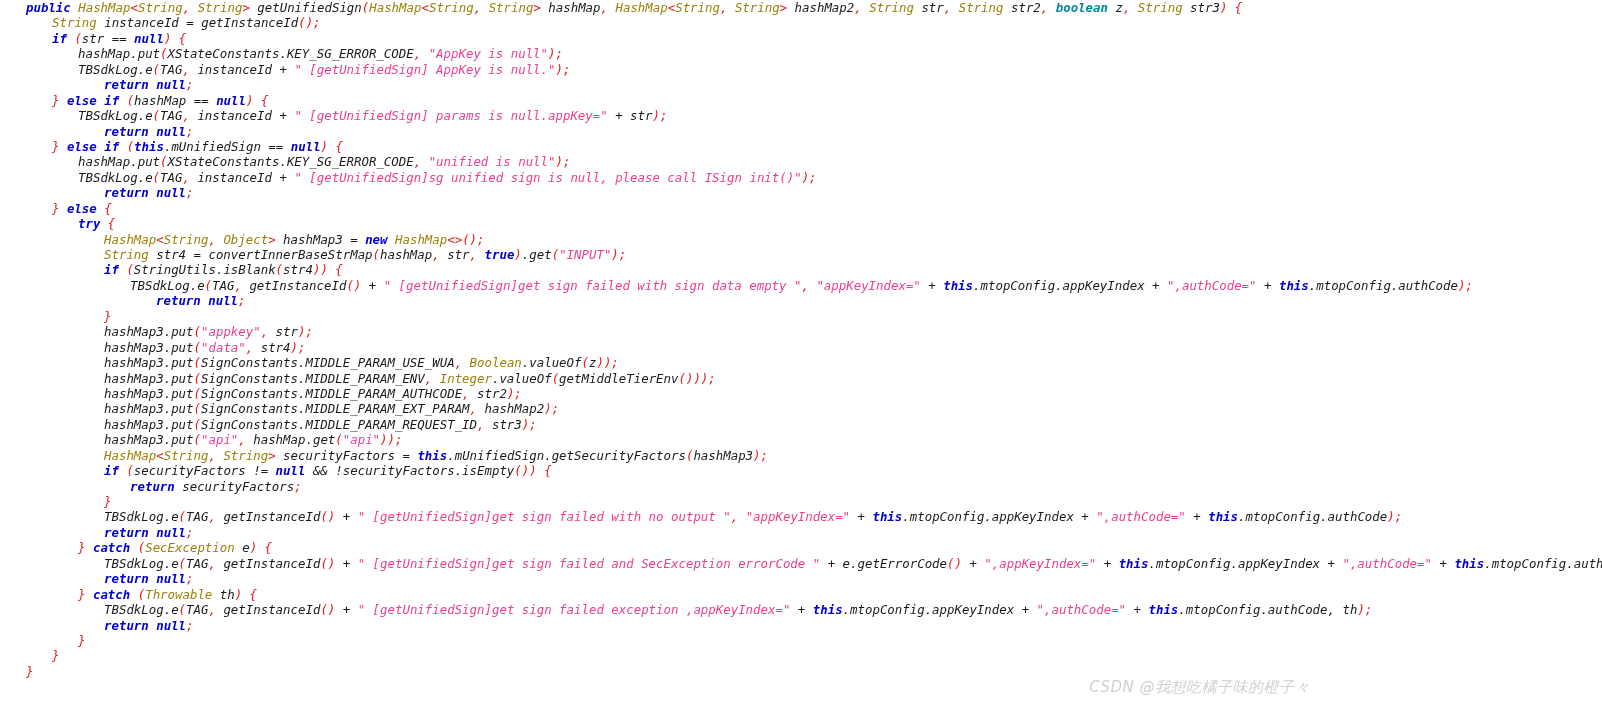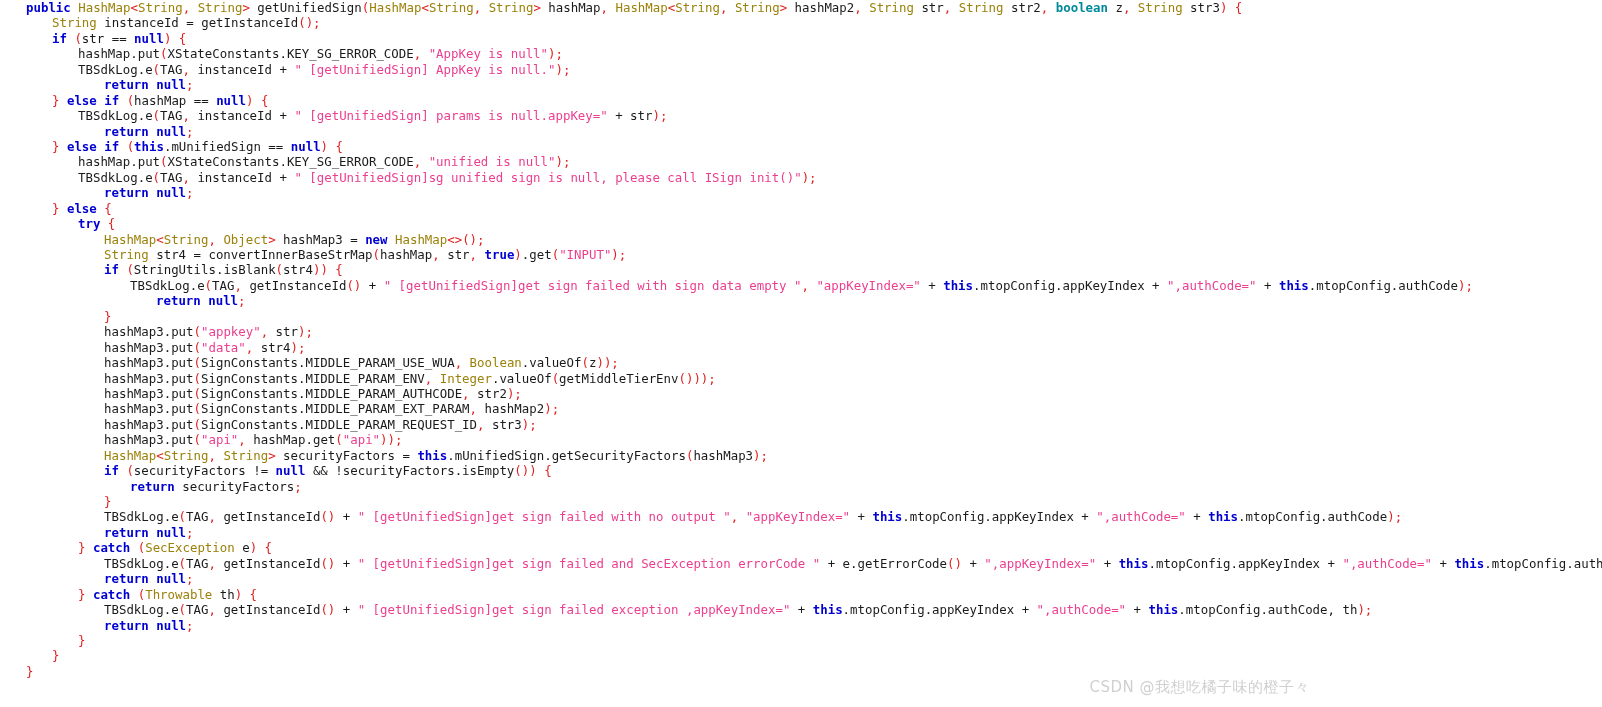--- a/index.html
+++ b/index.html
@@ -14,20 +14,21 @@
     font-family: "DejaVu Sans Mono", "Liberation Mono", monospace;
   }
 
   #code-viewer {
     position: relative;
     width: 1326px;
     height: 707px;
     background: #ffffff;
     box-sizing: border-box;
     padding: 4px;
+    font-style: italic;
   }
 
   #code-block {
     position: absolute;
     left: 0;
     top: 0;
     margin: 0;
     padding: 0;
     font-family: "DejaVu Sans Mono", "Liberation Mono", monospace;
     font-size: 12.4px;

